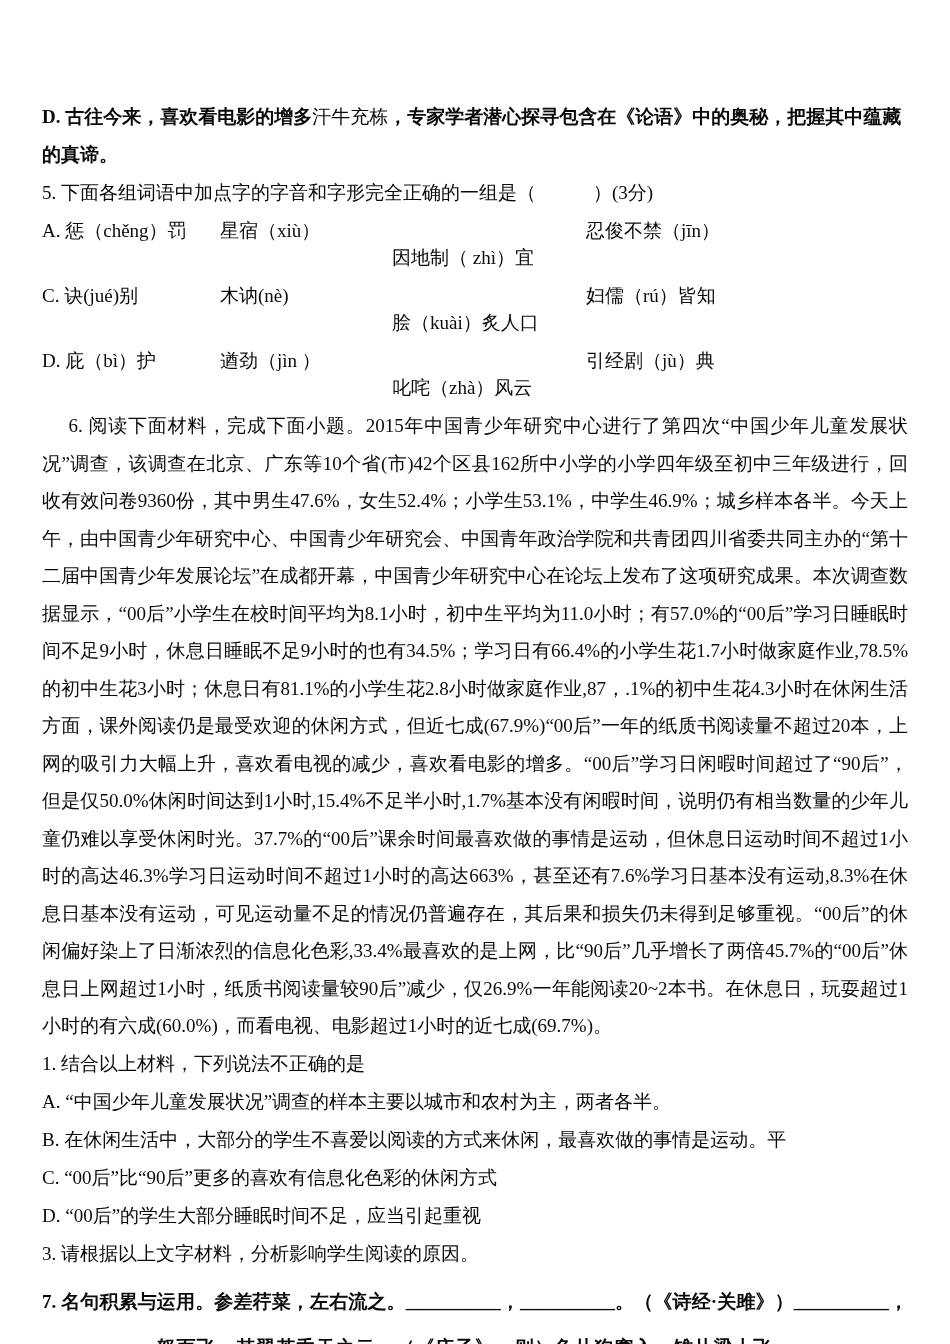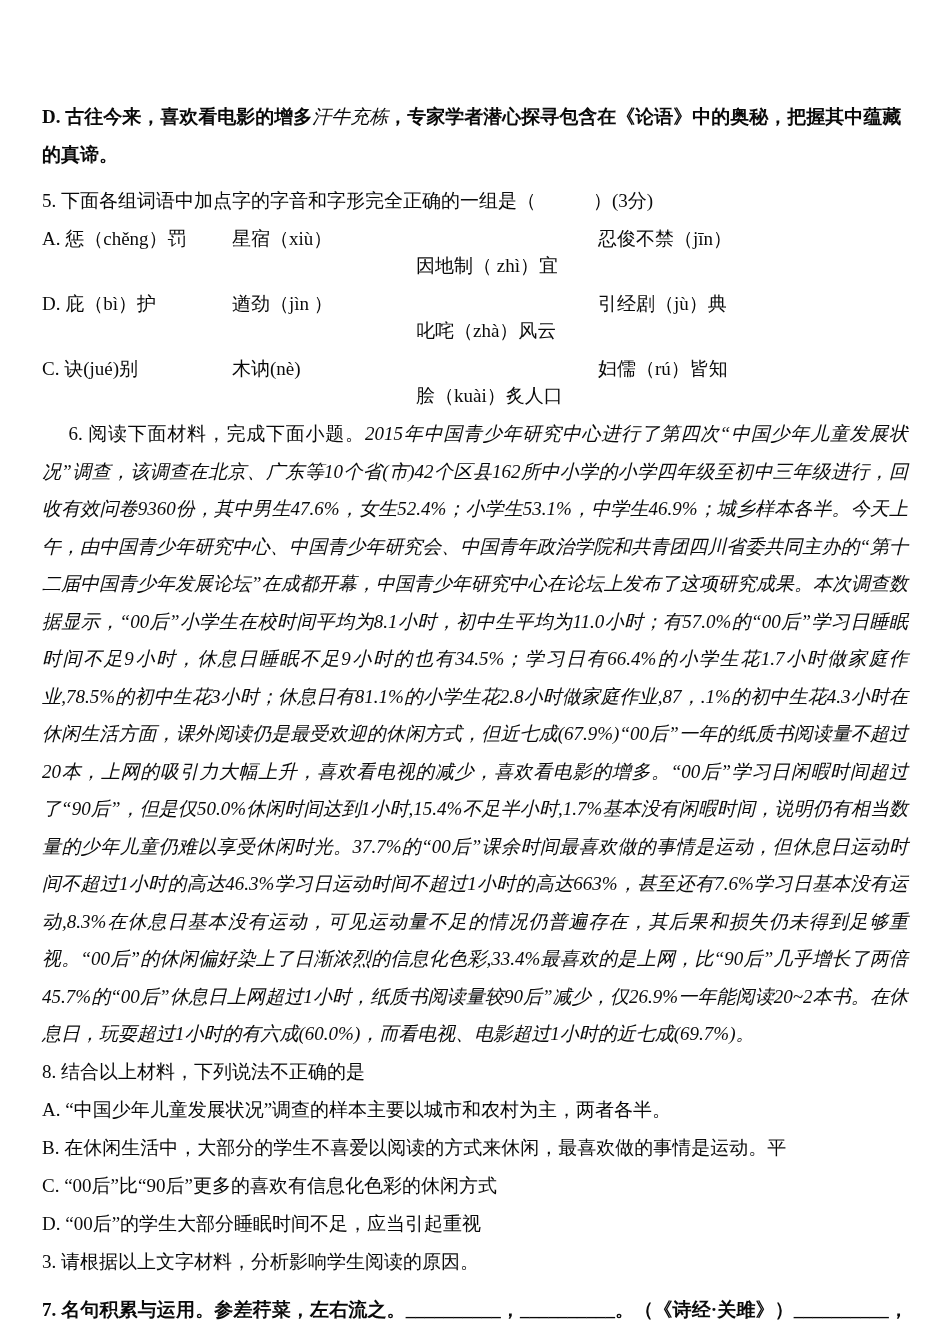--- a/index.html
+++ b/index.html
@@ -21,41 +21,39 @@
     padding: 98px 42px 0 42px;
     background: #ffffff;
   }
   .line {
     font-size: 19px;
     line-height: 38px;
     white-space: normal;
   }
   .bold { font-weight: bold; }
   .light-inline { font-weight: normal; }
-  .q5-stem { margin-top: 8px; }
+  .q5-stem { }
   .q5-table { margin-top: 0; }
   .q5-row {
     display: flex;
     font-size: 19px;
     line-height: 38px;
-    gap: 12px;
   }
   .q5-row .c1 { width: 178px; flex: 0 0 178px; }
   .q5-row .c2 { width: 172px; flex: 0 0 172px; }
   .q5-row .c3 { width: 170px; flex: 0 0 170px; margin-top: 27px; }
-  .q5-row .c4 { flex: 1 1 auto; }
+  .q5-row .c4 { flex: 1 1 auto; margin-left: 24px; }
   .q6-para {
     font-size: 19px;
     line-height: 37.5px;
     text-align: justify;
     text-indent: 1.4em;
     margin: 0;
   }
   .kai {
-    font-style: italic;
   }
   .subq { line-height: 38px; }
   .q7-para {
     font-size: 19px;
     font-weight: bold;
     line-height: 46px;
     text-align: justify;
     margin: 6px 0 0 0;
   }
 </style>
@@ -72,37 +70,37 @@
   <div class="line q5-stem">5. 下面各组词语中加点字的字音和字形完全正确的一组是（　　　）(3分)</div>
 
   <div class="q5-table">
     <div class="q5-row">
       <span class="c1">A. 惩（chěng）罚</span>
       <span class="c2">星宿（xiù）</span>
       <span class="c3">因地制（ zhì）宜</span>
       <span class="c4">忍俊不禁（jīn）</span>
     </div>
     <div class="q5-row">
+      <span class="c1">C. 诀(jué)别</span>
+      <span class="c2">木讷(nè)</span>
+      <span class="c3">脍（kuài）炙人口</span>
+      <span class="c4">妇儒（rú）皆知</span>
+    </div>
+    <div class="q5-row">
       <span class="c1">D. 庇（bì）护</span>
       <span class="c2">遒劲（jìn ）</span>
       <span class="c3">叱咤（zhà）风云</span>
       <span class="c4">引经剧（jù）典</span>
-    </div>
-    <div class="q5-row">
-      <span class="c1">C. 诀(jué)别</span>
-      <span class="c2">木讷(nè)</span>
-      <span class="c3">脍（kuài）炙人口</span>
-      <span class="c4">妇儒（rú）皆知</span>
     </div>
   </div>
 
   <p class="q6-para"><span>6. 阅读下面材料，完成下面小题。</span><span class="kai">2015年中国青少年研究中心进行了第四次“中国少年儿童发展状况”调查，该调查在北京、广东等10个省(市)42个区县162所中小学的小学四年级至初中三年级进行，回收有效问卷9360份，其中男生47.6%，女生52.4%；小学生53.1%，中学生46.9%；城乡样本各半。今天上午，由中国青少年研究中心、中国青少年研究会、中国青年政治学院和共青团四川省委共同主办的“第十二届中国青少年发展论坛”在成都开幕，中国青少年研究中心在论坛上发布了这项研究成果。本次调查数据显示，“00后”小学生在校时间平均为8.1小时，初中生平均为11.0小时；有57.0%的“00后”学习日睡眠时间不足9小时，休息日睡眠不足9小时的也有34.5%；学习日有66.4%的小学生花1.7小时做家庭作业,78.5%的初中生花3小时；休息日有81.1%的小学生花2.8小时做家庭作业,87，.1%的初中生花4.3小时在休闲生活方面，课外阅读仍是最受欢迎的休闲方式，但近七成(67.9%)“00后”一年的纸质书阅读量不超过20本，上网的吸引力大幅上升，喜欢看电视的减少，喜欢看电影的增多。“00后”学习日闲暇时间超过了“90后”，但是仅50.0%休闲时间达到1小时,15.4%不足半小时,1.7%基本没有闲暇时间，说明仍有相当数量的少年儿童仍难以享受休闲时光。37.7%的“00后”课余时间最喜欢做的事情是运动，但休息日运动时间不超过1小时的高达46.3%学习日运动时间不超过1小时的高达663%，甚至还有7.6%学习日基本没有运动,8.3%在休息日基本没有运动，可见运动量不足的情况仍普遍存在，其后果和损失仍未得到足够重视。“00后”的休闲偏好染上了日渐浓烈的信息化色彩,33.4%最喜欢的是上网，比“90后”几乎增长了两倍45.7%的“00后”休息日上网超过1小时，纸质书阅读量较90后”减少，仅26.9%一年能阅读20~2本书。在休息日，玩耍超过1小时的有六成(60.0%)，而看电视、电影超过1小时的近七成(69.7%)。</span></p>
 
   <div>
-    <div class="line subq">8. 结合以上材料，下列说法不正确的是</div>
+    <div class="line subq">1. 结合以上材料，下列说法不正确的是</div>
     <div class="line subq">A. “中国少年儿童发展状况”调查的样本主要以城市和农村为主，两者各半。</div>
     <div class="line subq">B. 在休闲生活中，大部分的学生不喜爱以阅读的方式来休闲，最喜欢做的事情是运动。平</div>
     <div class="line subq">C. “00后”比“90后”更多的喜欢有信息化色彩的休闲方式</div>
     <div class="line subq">D. “00后”的学生大部分睡眠时间不足，应当引起重视</div>
     <div class="line subq">3. 请根据以上文字材料，分析影响学生阅读的原因。</div>
   </div>
 
   <p class="q7-para"><span>7. </span><span>名句积累与运用。参差荇菜，左右流之。__________，__________。（《诗经·关雎》）__________，__________；怒而飞，其翼若垂天之云。（《庄子》一则）兔从狗窦入，雉从梁上飞。__________，__________。（《十五从军征》）________？烟波江上使人愁。（崔颢《黄鹤楼》）《论语·子罕》中以“__________，__________”两句表明坚定的信念</span></p>
 
 </div>

